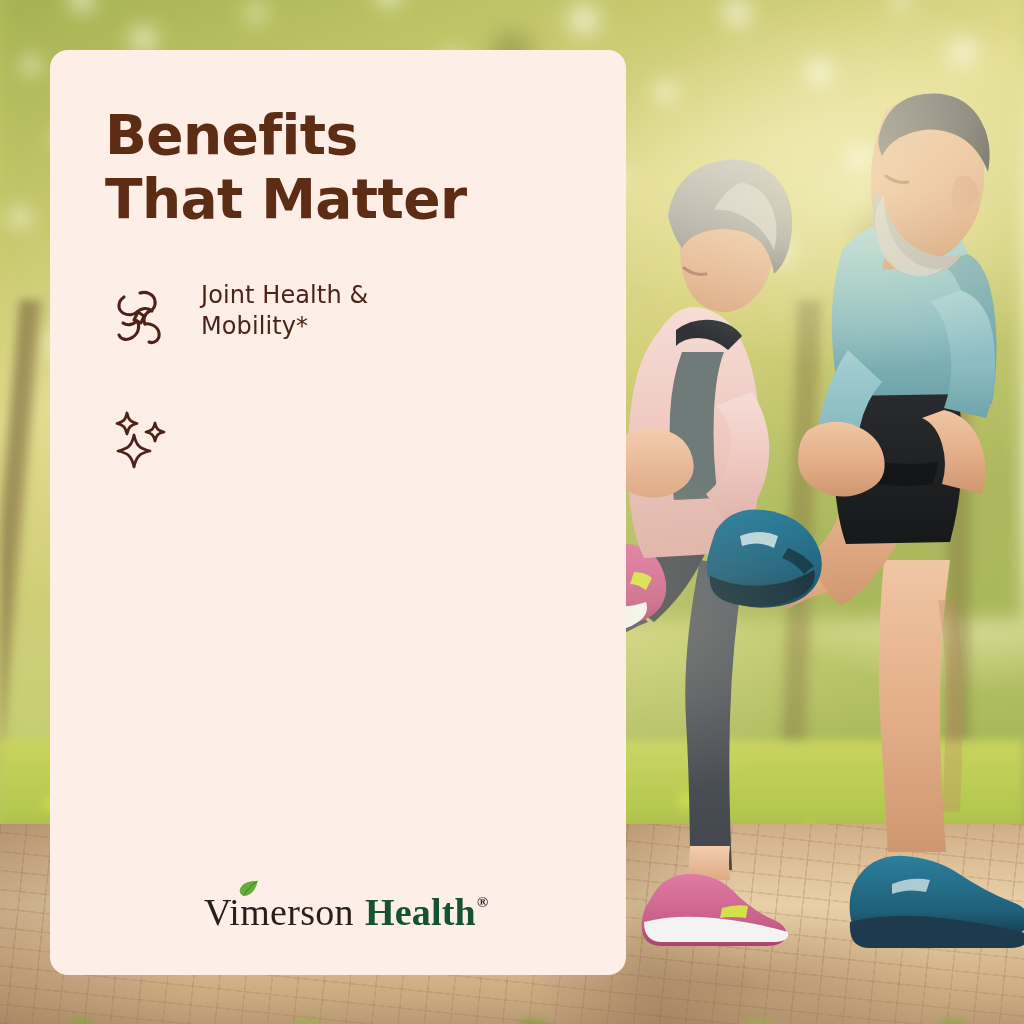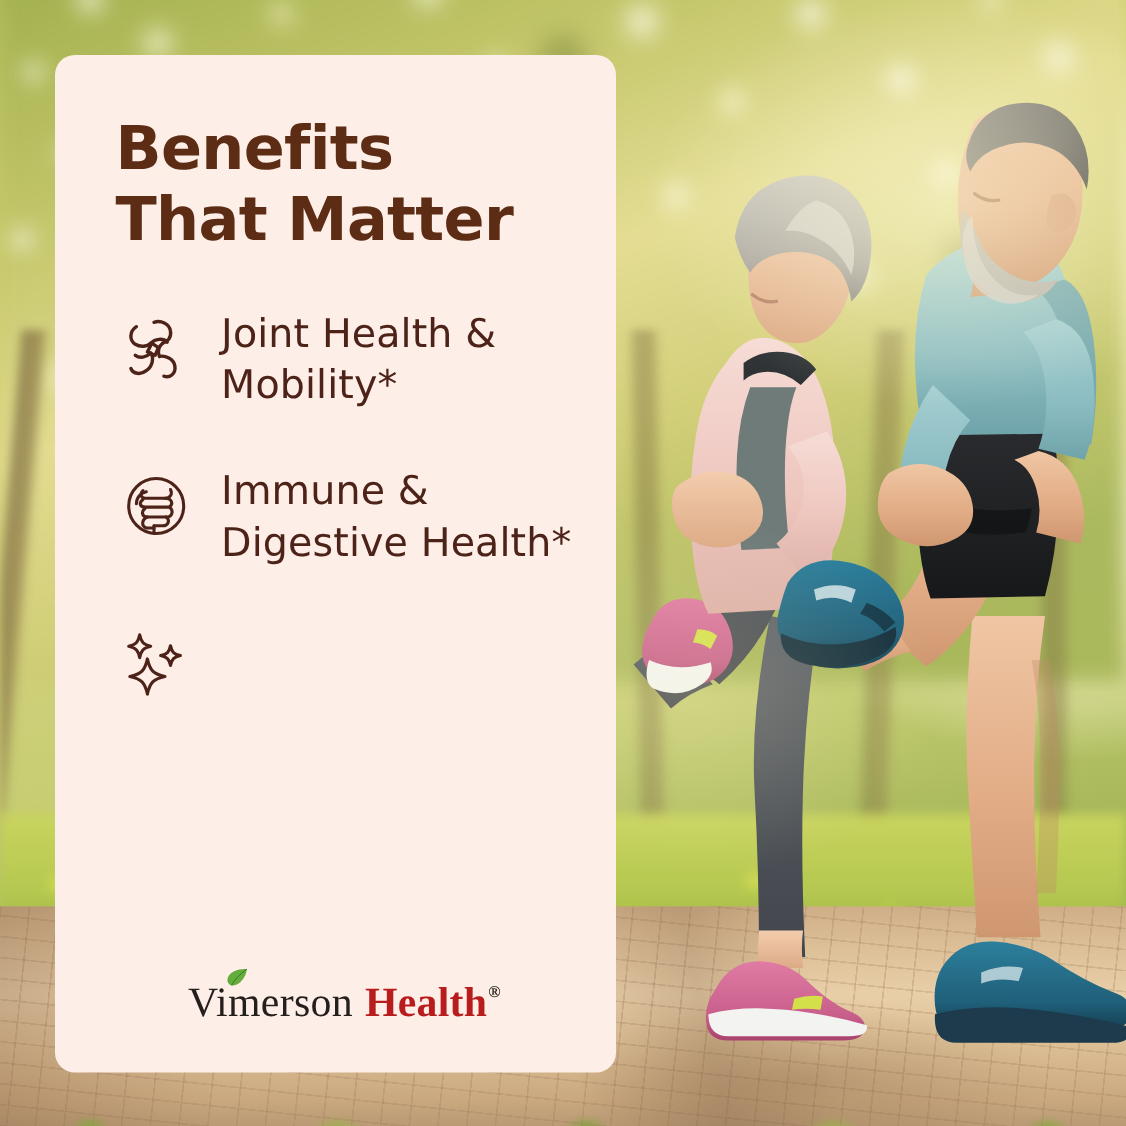--- a/index.html
+++ b/index.html
@@ -166,21 +166,21 @@
       radial-gradient(ellipse 38% 26% at 84% 18%, rgba(255,250,214,0.55), rgba(255,250,214,0) 70%),
       radial-gradient(ellipse 30% 22% at 62% 62%, rgba(255,244,198,0.22), rgba(255,244,198,0) 72%);
     pointer-events: none;
   }
 
   
   .card {
     position: absolute;
     left: 50px;
     top: 50px;
-    width: 510px;
+    width: 576px;
     height: 925px;
     background: #fdeee7;
     border-radius: 18px;
     box-sizing: border-box;
     padding: 54px 40px 0 55px;
   }
 
   .card-title {
     color: #5d2c14;
     font-family: "DejaVu Sans", sans-serif;
@@ -217,21 +217,21 @@
   .benefit-icon svg {
     width: 64px;
     height: 64px;
     display: block;
   }
 
   .benefit-text {
     color: #4d2319;
     font-family: "DejaVu Sans", sans-serif;
     font-weight: 400;
-    font-size: 36px;
+    font-size: 24px;
     line-height: 1.32;
     letter-spacing: 0.1px;
     padding-top: 2px;
     white-space: pre-line;
   }
 
   
   .logo-wrap {
     position: absolute;
     left: 16px;
@@ -248,21 +248,21 @@
     font-family: "Liberation Serif", serif;
     font-size: 38px;
     line-height: 1;
   }
   .logo-vimerson {
     color: #241f1c;
     font-weight: 400;
     letter-spacing: 0.3px;
   }
   .logo-health {
-    color: #b91c1c;
+    color: #14532d;
     font-weight: 700;
     letter-spacing: 0.2px;
     margin-left: 11px;
   }
   .logo-reg {
     color: #241f1c;
     font-family: "Liberation Serif", serif;
     font-size: 15px;
     font-weight: 700;
     align-self: flex-start;
@@ -440,36 +440,20 @@
             <path d="M35 39 C 40 38, 48 41, 49 48 C 50 55, 44 59, 39 57"></path>
             <path d="M27 36 C 23 40, 17 41, 13 38"></path>
             <path d="M27 36 C 30 40, 29 48, 23 52 C 18 56, 11 55, 9 50"></path>
             <path d="M28 27 L 34 31 L 31 38 L 24 35 Z"></path>
           </svg>
         </span>
         <span class="benefit-text">Joint Health &amp;
 Mobility*</span>
       </li>
 
-      <li class="benefit">
-        <span class="benefit-icon">
-          <svg viewBox="0 0 64 64" fill="none" stroke="#4d2319" stroke-width="2.8" stroke-linecap="round" stroke-linejoin="round">
-            <circle cx="32" cy="32" r="25"></circle>
-            <path d="M45 17 C 47 21, 45 25, 40 25 L 22 25 C 18 25, 17 21, 20 18"></path>
-            <path d="M40 25 C 46 25, 48 30, 44 33 L 22 33 C 17 33, 16 29, 20 26"></path>
-            <path d="M44 33 C 48 36, 47 42, 41 42 L 24 42 C 19 42, 18 37, 22 34"></path>
-            <path d="M41 42 C 45 45, 43 50, 38 50 L 30 50"></path>
-            <path d="M30 50 L 30 57"></path>
-            <path d="M24 42 C 19 44, 18 50, 23 52 L 30 52"></path>
-            <path d="M14 30 C 14 24, 18 20, 23 19"></path>
-          </svg>
-        </span>
-        <span class="benefit-text">Immune &amp;
-Digestive Health*</span>
-      </li>
 
       <li class="benefit">
         <span class="benefit-icon">
           <svg viewBox="0 0 64 64" fill="none" stroke="#4d2319" stroke-width="2.8" stroke-linecap="round" stroke-linejoin="round">
             <path d="M17 6 C 18.5 13, 20.5 15, 27 16.5 C 20.5 18, 18.5 20, 17 27 C 15.5 20, 13.5 18, 7 16.5 C 13.5 15, 15.5 13, 17 6 Z"></path>
             <path d="M45 16 C 46.3 22, 48 23.7, 54 25 C 48 26.3, 46.3 28, 45 34 C 43.7 28, 42 26.3, 36 25 C 42 23.7, 43.7 22, 45 16 Z"></path>
             <path d="M24 28 C 26.2 38.5, 29.5 41.8, 40 44 C 29.5 46.2, 26.2 49.5, 24 60 C 21.8 49.5, 18.5 46.2, 8 44 C 18.5 41.8, 21.8 38.5, 24 28 Z"></path>
           </svg>
         </span>
       </li>

